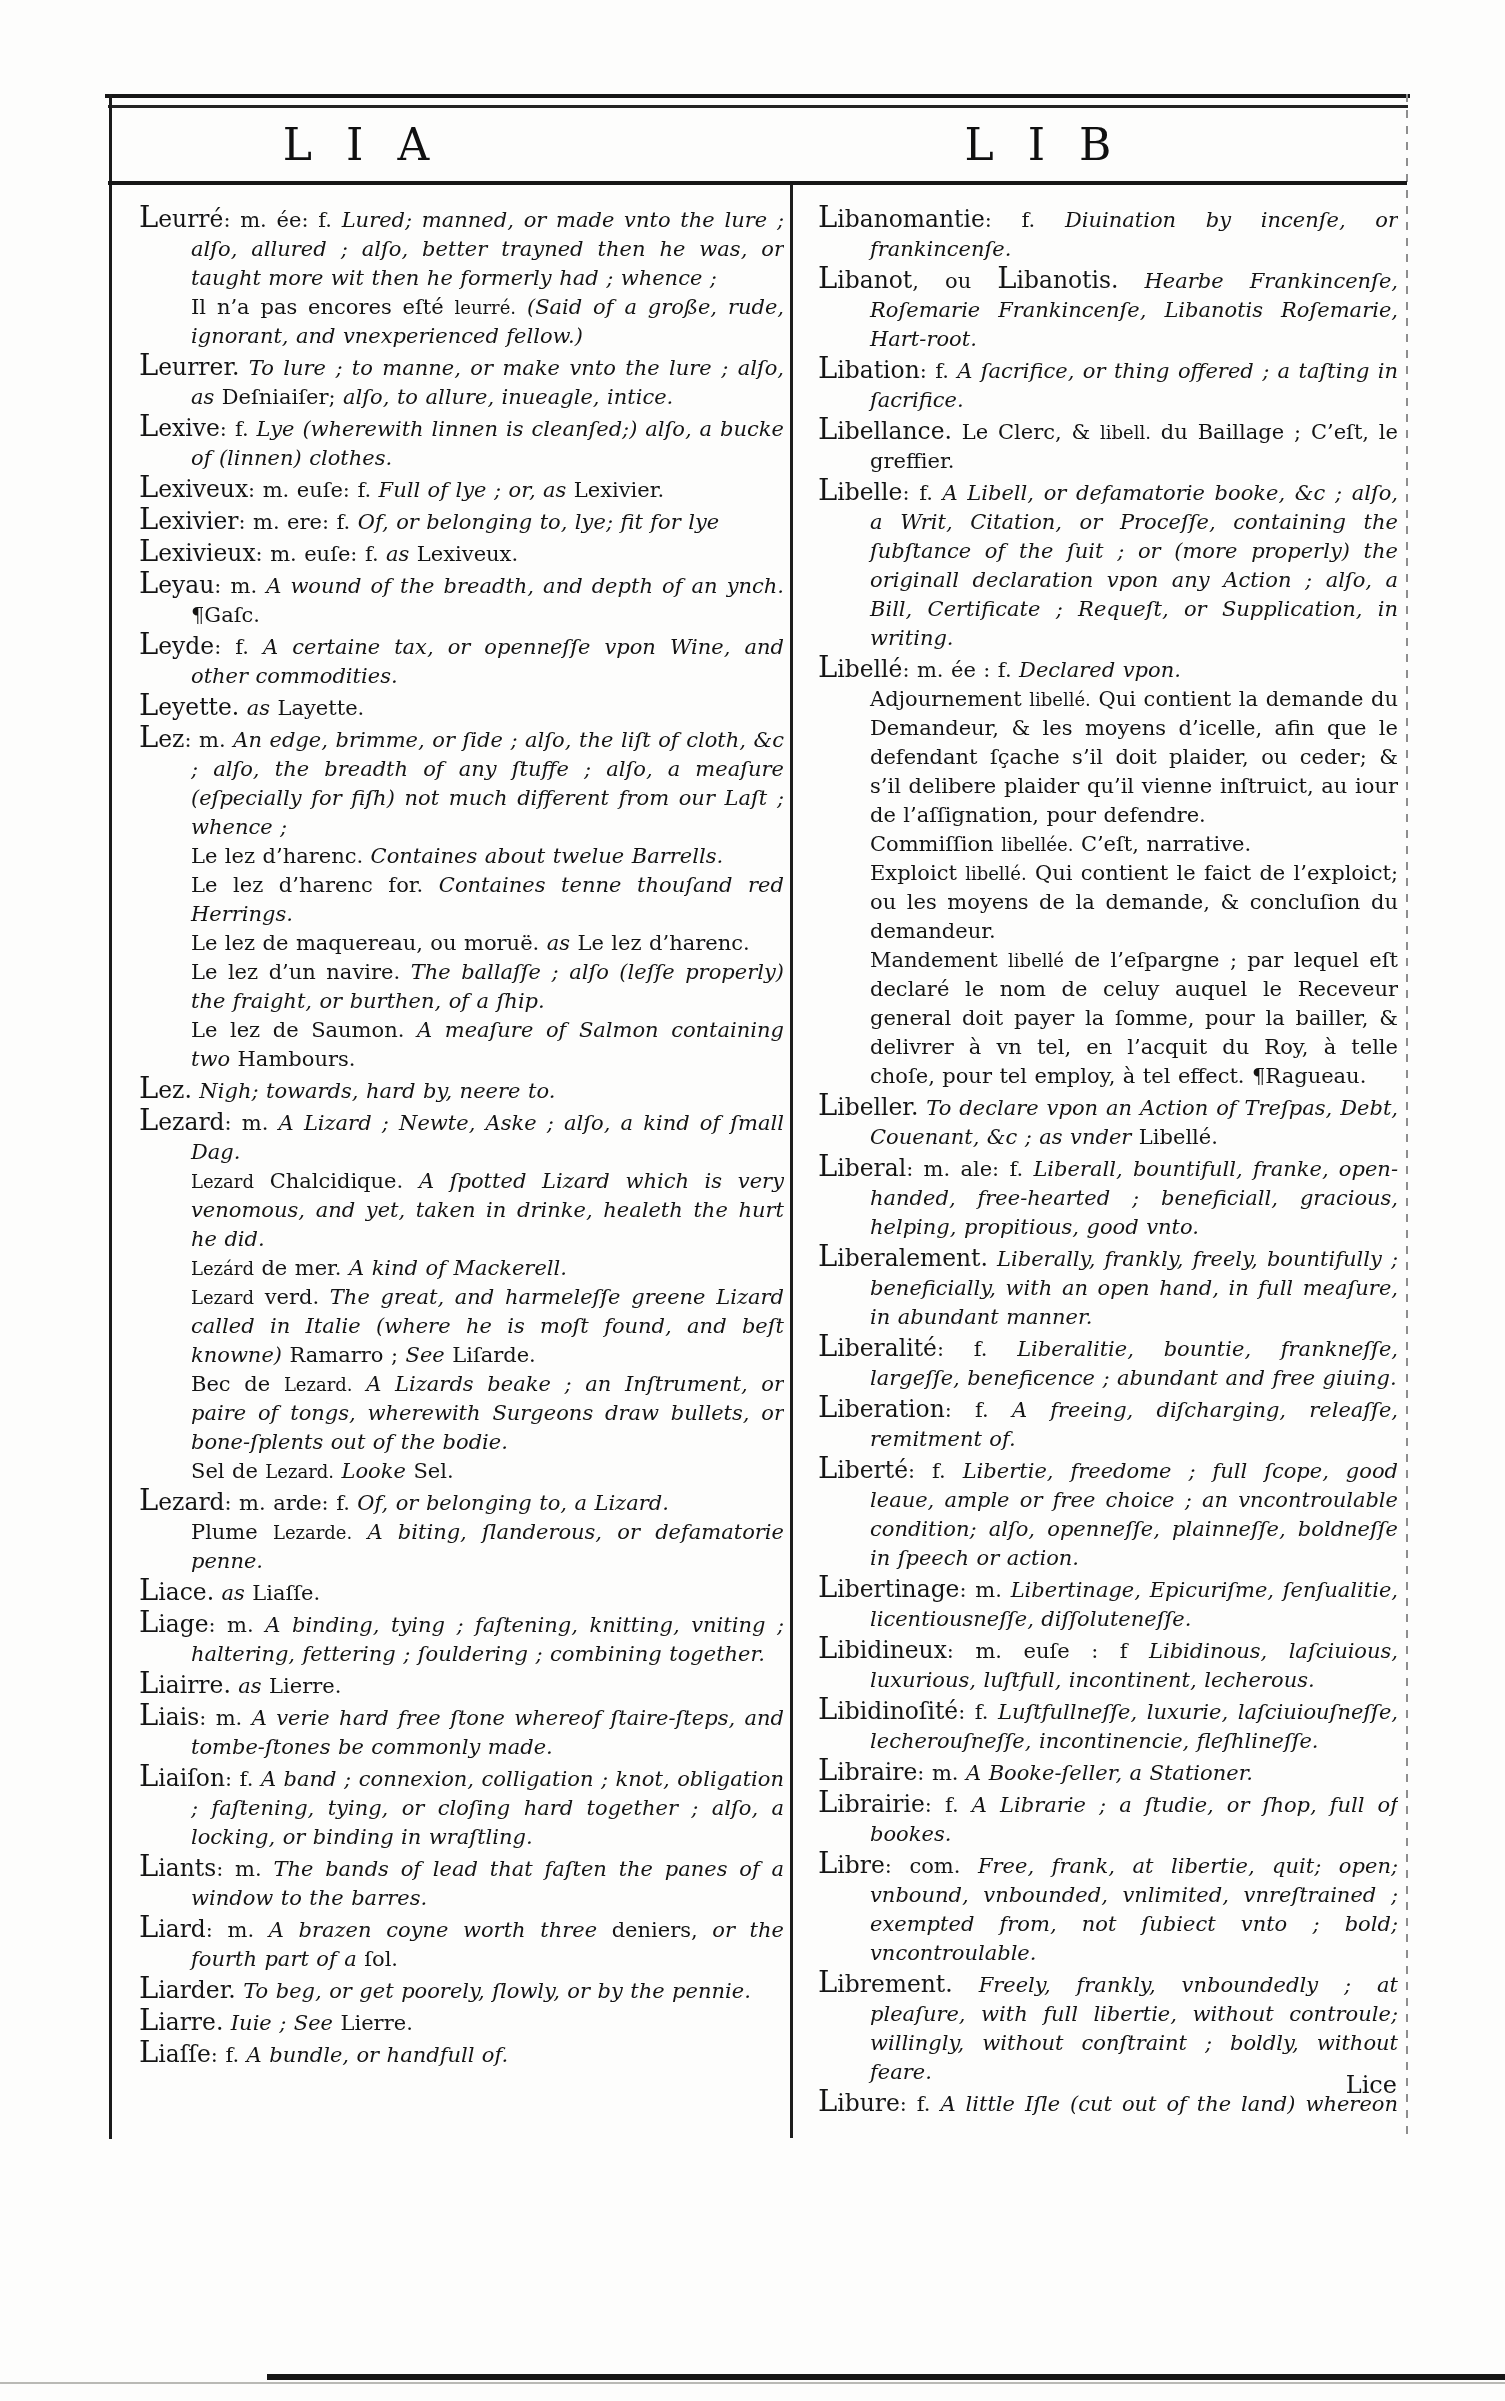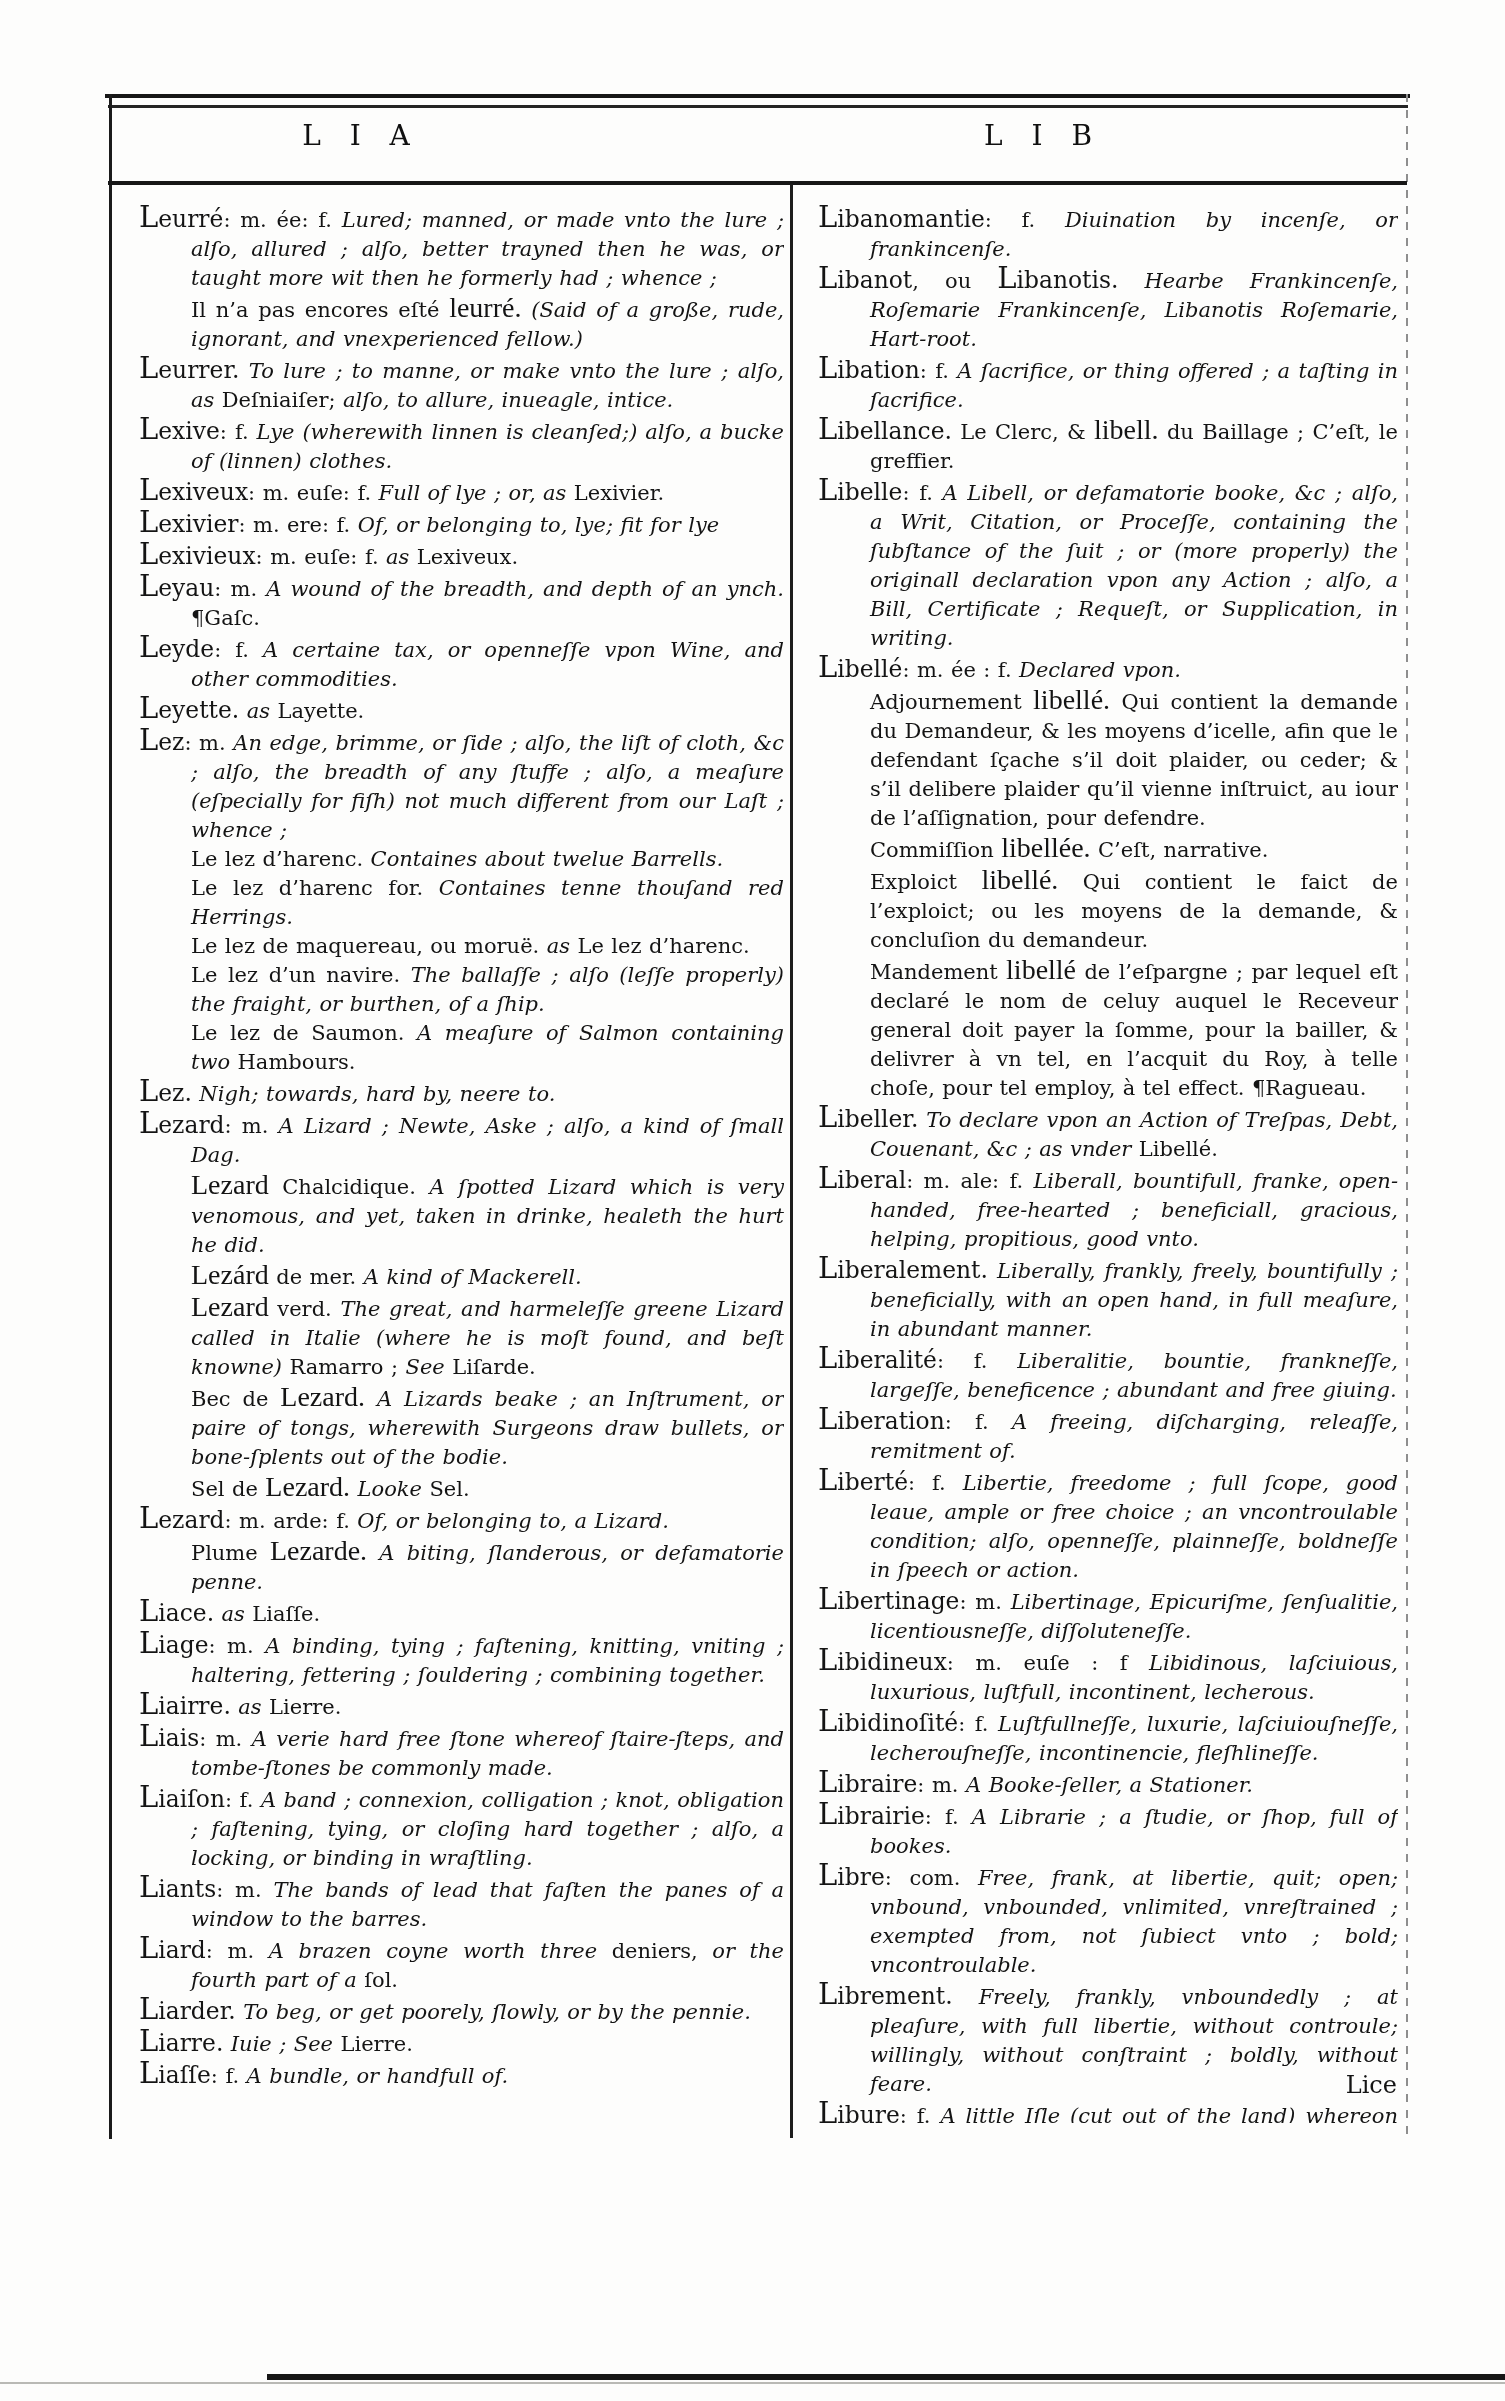--- a/index.html
+++ b/index.html
@@ -14,38 +14,38 @@
   
   .top-rule-1   { left:105px; top:94px;  width:1305px; height:4.2px; background:#171717; }
   .top-rule-2   { left:108px; top:105px;  width:1300px; height:2.5px; background:#242424; }
   .header-rule  { left:108px; top:181px;  width:1299px; height:4.2px; background:#171717; }
   .left-border  { left:109px; top:94px;  width:2.5px;  height:2045px; background:#1b1b1b; }
   .right-border { left:1406px; top:94px; width:1.7px;  height:2045px;
                   background:repeating-linear-gradient(180deg,#8e8e8e 0 8.4px, transparent 8.4px 16px); }
   .col-divider  { left:790px; top:184px;  width:2.5px;  height:1954px; background:#1d1d1d; }
 
   .running-head {
-    top:119px; font-size:28px; letter-spacing:10px; color:#101010;
+    top:119px; font-size:44px; letter-spacing:10px; color:#101010;
     transform:translateX(-50%); white-space:nowrap;
   }
   #head-left  { left:361px; }
   #head-right { left:1043px; }
 
   .col { top:203px; height:1920px; overflow:hidden; }
   #col-left  { left:139px; width:645px; }
   #col-right { left:818px; width:580px; }
 
   p.entry { margin:0; text-align:justify; font-size:21px; line-height:29px;
             word-spacing:0.8px; }
   p.main  { padding-left:52px; text-indent:-52px; }
   p.sub   { padding-left:52px; text-indent:0; }
 
   .hw      { font-size:23.4px; }
   .hw-init { font-size:29px; }
-  .b       { font-size:28px;font-family:Liberation Serif, serif; }
+  .b       { font-size:18px; }
   .it      { font-style:italic; }
   .ro      { font-style:normal; }
 
   .catchword { right:109px; top:2071px; font-size:24px; }
 
   .scan-strip-dark  { left:267px; top:2374px; width:1238px; height:5.8px; background:#161616; }
   .scan-strip-light { left:0;     top:2382px; width:1506px; height:1.7px; background:#b9b9b5; }
 </style>
 </head>
 <body>

